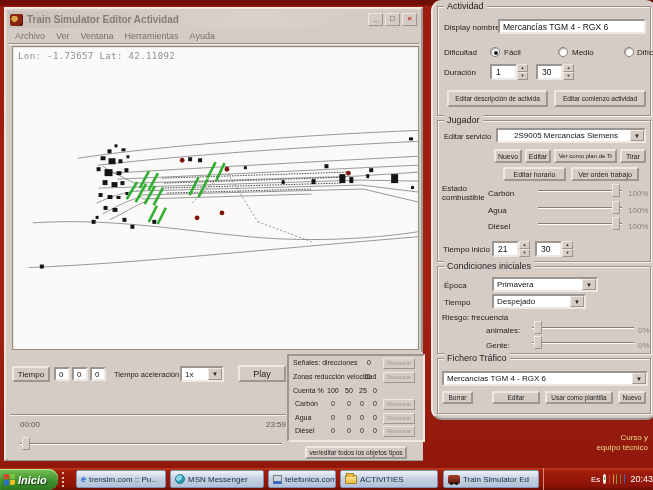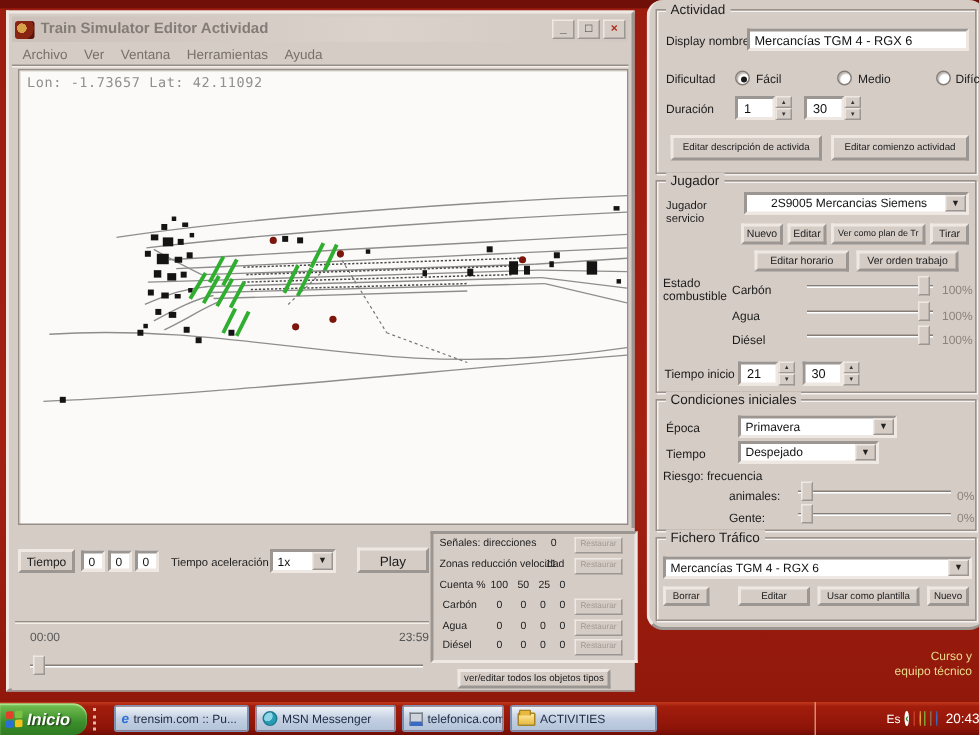--- a/index.html
+++ b/index.html
@@ -291,21 +291,21 @@
             <span>▼</span>
           </span>
       </div>
 
       <div class="btn" style="left:9px;top:83px;width:101px;height:17px;font-size:6.5px;">Editar descripción de activida</div>
       <div class="btn" style="left:116px;top:83px;width:92px;height:17px;font-size:6.5px;">Editar comienzo actividad</div>
     </div>
 
     <div class="group" style="left:4px;top:120px;width:214px;height:142px;">
       <span class="legend">Jugador</span>
-      <span class="lbl" style="left:6px;top:11px;font-size:7.5px;width:50px;white-space:normal;">Jugador servicio</span>
+      <span class="lbl" style="left:6px;top:11px;font-size:7.5px;width:50px;white-space:normal;">Editar servicio</span>
       <div class="dd" style="left:58px;top:7px;width:150px;height:15px;padding-left:13px;">
         <span class="ddval">2S9005 Mercancias Siemens</span>
         <span class="ddarr">▼</span>
       </div>
       <div class="btn" style="left:56px;top:28px;width:28px;height:14px;font-size:7px;">Nuevo</div>
       <div class="btn" style="left:87px;top:28px;width:26px;height:14px;font-size:7px;">Editar</div>
       <div class="btn" style="left:116px;top:28px;width:63px;height:14px;font-size:6px;">Ver como plan de Tr</div>
       <div class="btn" style="left:182px;top:28px;width:26px;height:14px;font-size:7px;">Tirar</div>
       <div class="btn" style="left:65px;top:46px;width:63px;height:14px;font-size:7px;">Editar horario</div>
       <div class="btn" style="left:133px;top:46px;width:68px;height:14px;font-size:7px;">Ver orden trabajo</div>
@@ -419,20 +419,24 @@
       <span>MSN Messenger</span>
     </div>
     <div class="task" style="left:268px;width:68px;">
       <span class="tico webico"></span>
       <span>telefonica.com</span>
     </div>
     <div class="task" style="left:340px;width:98px;">
       <span class="tico folder"></span>
       <span>ACTIVITIES</span>
     </div>
+    <div class="task" style="left:443px;width:96px;">
+      <span class="tico train"></span>
+      <span>Train Simulator Ed</span>
+    </div>
 
     <div class="tray">
       <span class="lang">Es</span>
       <span class="trayico chev">‹</span>
       <span class="trayico" style="background:#c23a28;"></span>
       <span class="trayico" style="background:#e3a13a;border-radius:50%;"></span>
       <span class="trayico" style="background:#7aa53a;"></span>
       <span class="trayico" style="background:#8a6a4a;"></span>
       <span class="trayico" style="background:#3a6ac2;border-radius:50%;"></span>
       <span class="clock">20:43</span>

